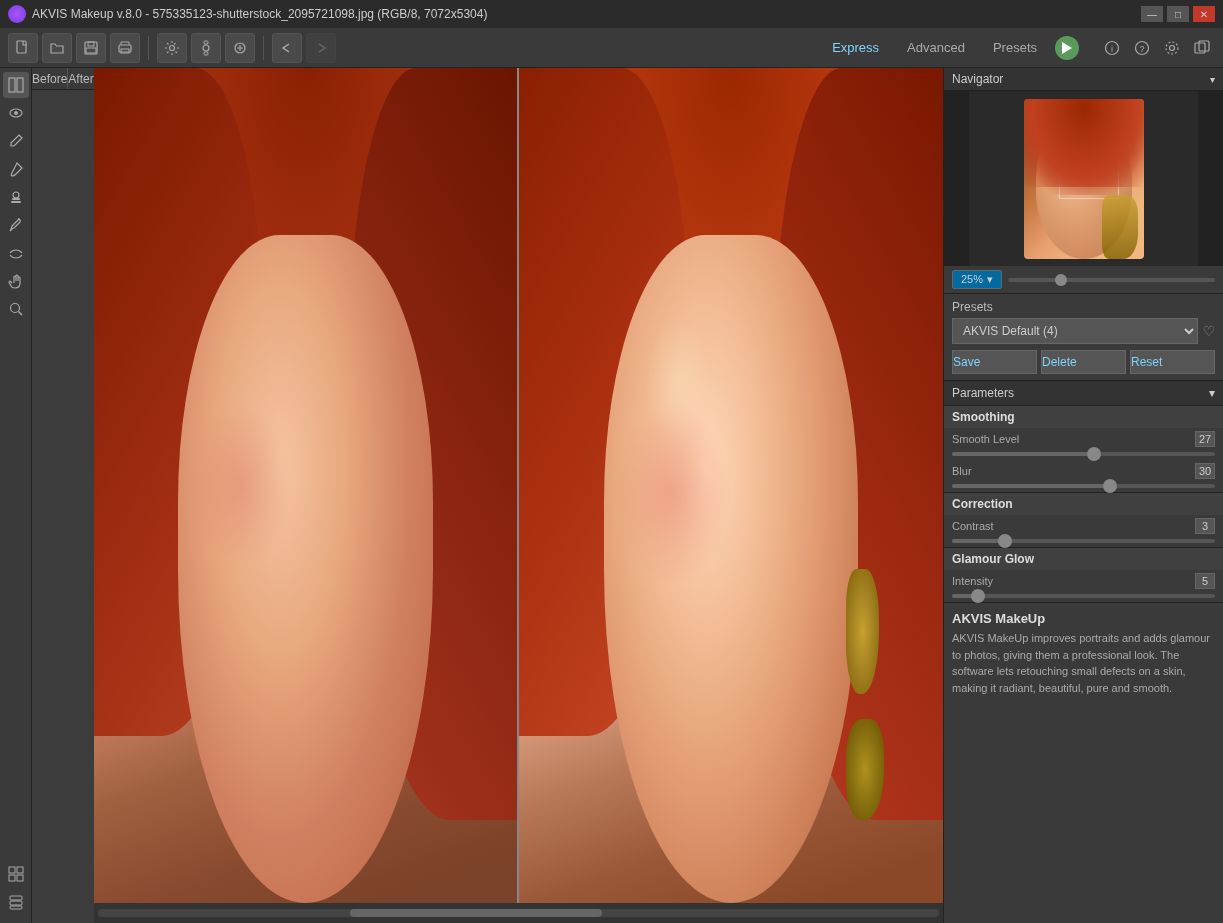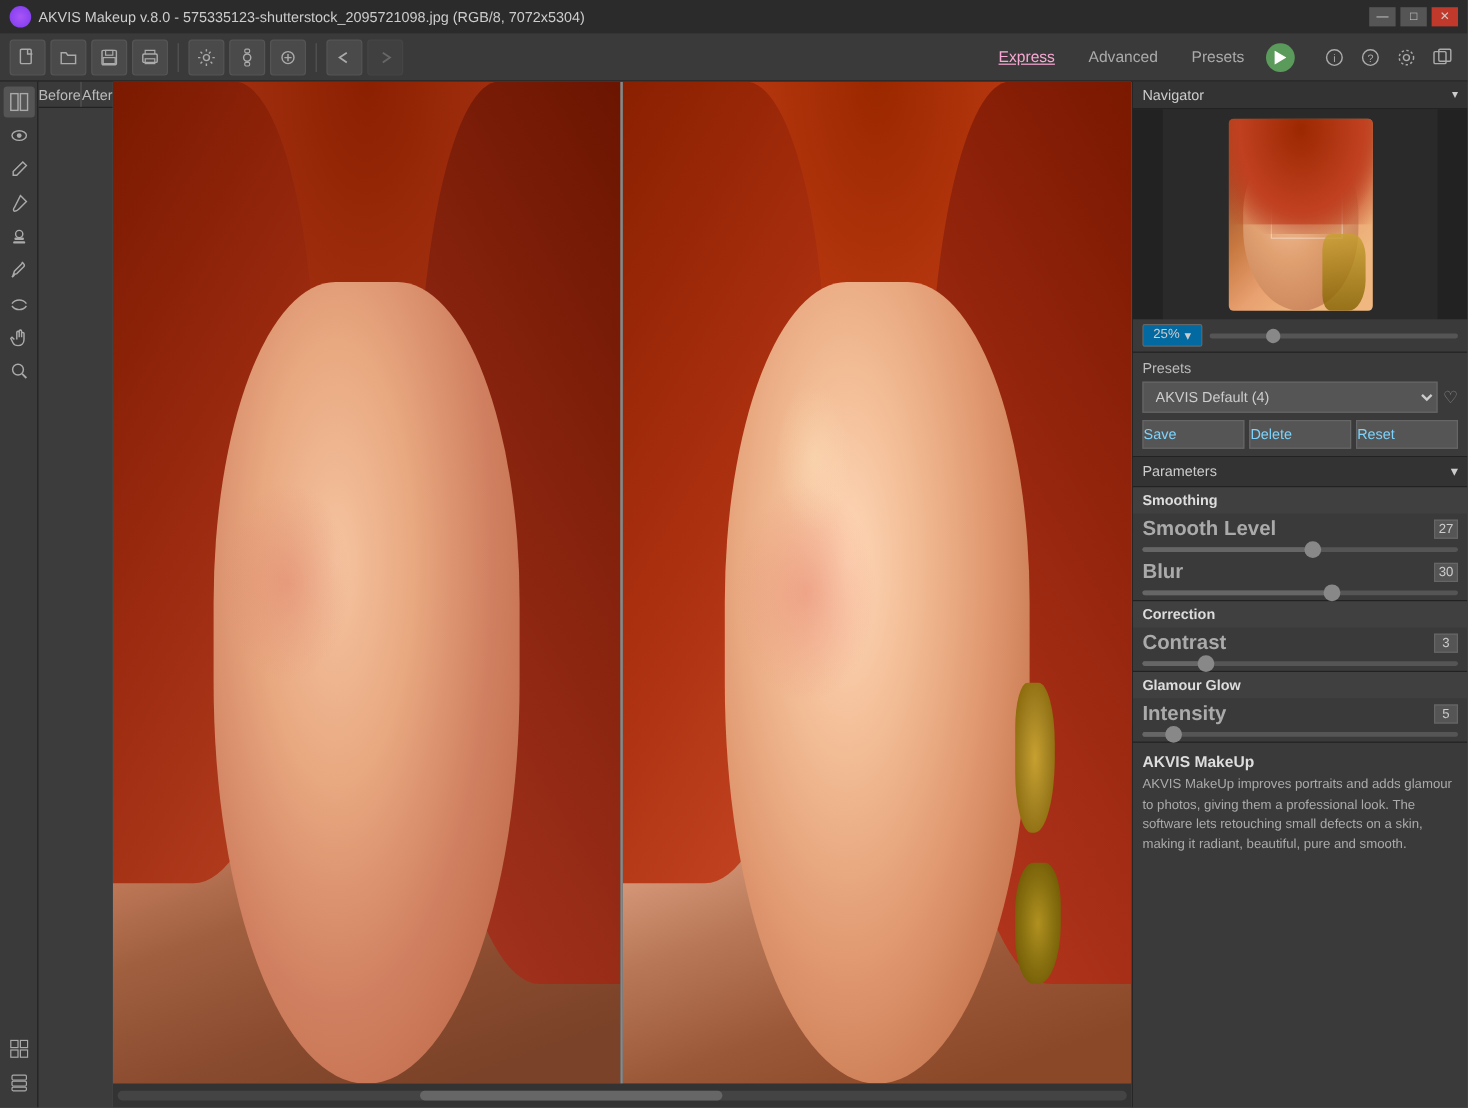--- a/index.html
+++ b/index.html
@@ -81,21 +81,21 @@
       gap: 0;
     }
     .mode-tab {
       padding: 4px 14px;
       cursor: pointer;
       color: #aaa;
       font-size: 13px;
       background: transparent;
       border: none;
     }
-    .mode-tab.active { color: #f9a8d4; text-decoration: underline; }
+    .mode-tab.active { color: #7dd3fc; }
     .mode-play {
       width: 24px; height: 24px;
       background: #5a9a5a;
       border-radius: 50%;
       display: flex; align-items: center; justify-content: center;
       cursor: pointer;
       margin-left: 4px;
     }
 
     
@@ -399,24 +399,23 @@
     }
 
     .param-row {
       padding: 3px 8px;
       display: flex;
       align-items: center;
       justify-content: space-between;
       gap: 8px;
     }
     .param-label {
-      font-size: 17px;
+      font-size: 11px;
       color: #aaa;
       flex-shrink: 0;
-      font-weight: bold;
     }
     .param-value {
       background: #555;
       border: 1px solid #666;
       color: #ccc;
       width: 20px;
       text-align: center;
       padding: 1px 2px;
       font-size: 11px;
     }

